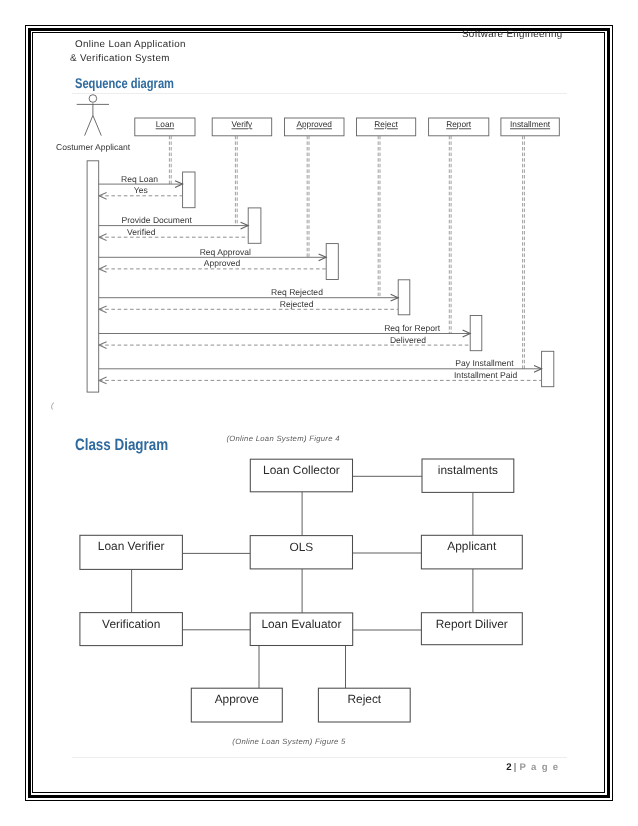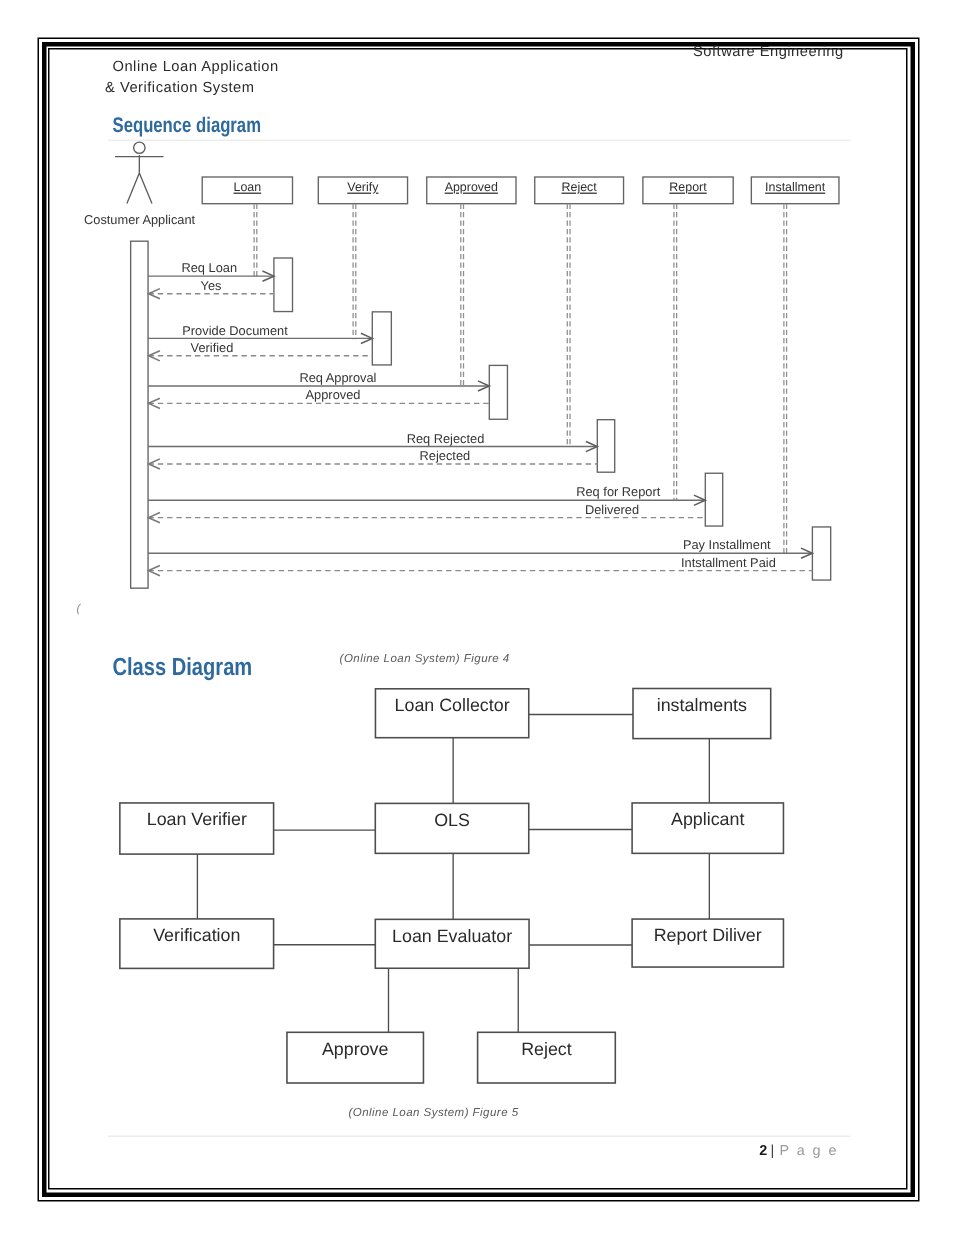--- a/index.html
+++ b/index.html
@@ -13,21 +13,21 @@
       border:3px solid #000;box-sizing:border-box;}
   .frame-inner2{position:absolute;left:32.1px;top:32.1px;width:573.4px;height:761.4px;
       border:1.2px solid #000;box-sizing:border-box;}
   .hdr{position:absolute;font-size:9.8px;color:#2b2b2b;letter-spacing:0.34px;}
   .seq-title{position:absolute;color:#2E6A9E;font-weight:bold;font-size:14.1px;transform:scaleX(0.79);transform-origin:left top;white-space:nowrap;opacity:0.9999;}
   .cls-title{position:absolute;color:#2E6A9E;font-weight:bold;font-size:16.4px;transform:scaleX(0.818);transform-origin:left top;white-space:nowrap;opacity:0.9999;}
   .cap{position:absolute;font-style:italic;font-size:7.7px;color:#5a5a5a;letter-spacing:0.3px;white-space:nowrap;}
   .stray{position:absolute;font-style:italic;font-size:7.6px;color:#8a8a8a;}
   .pagenum{position:absolute;font-size:9.6px;color:#1a1a1a;font-weight:bold;white-space:nowrap;}
   .psep{font-weight:normal;color:#3a3a3a;margin:0 3.4px 0 2.2px;}
-  .pword{font-weight:normal;color:#9a9a9a;letter-spacing:1.3px;}
+  .pword{font-weight:bold;color:#9a9a9a;letter-spacing:1.3px;}
   .rule{position:absolute;background:#EDEDED;height:1px;}
   text.llab{font-family:"Liberation Sans",sans-serif;font-size:8.3px;fill:#303030;text-decoration:underline;}
   text.mlab{font-family:"Liberation Sans",sans-serif;font-size:8.55px;fill:#343434;}
   text.clab{font-family:"Liberation Sans",sans-serif;font-size:11.9px;fill:#2a2a2a;}
   text.alab{font-family:"Liberation Sans",sans-serif;font-size:8.55px;fill:#343434;}
 </style>
 </head>
 <body>
 
 <div id="page">

